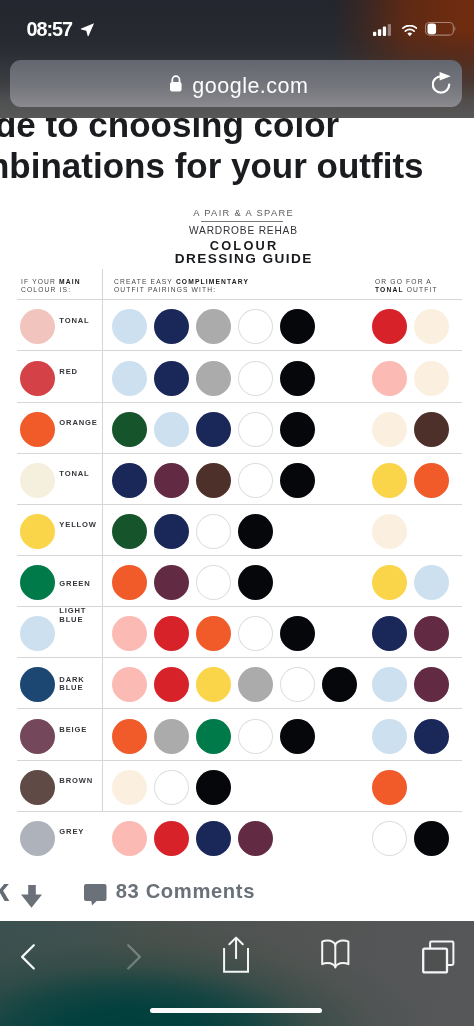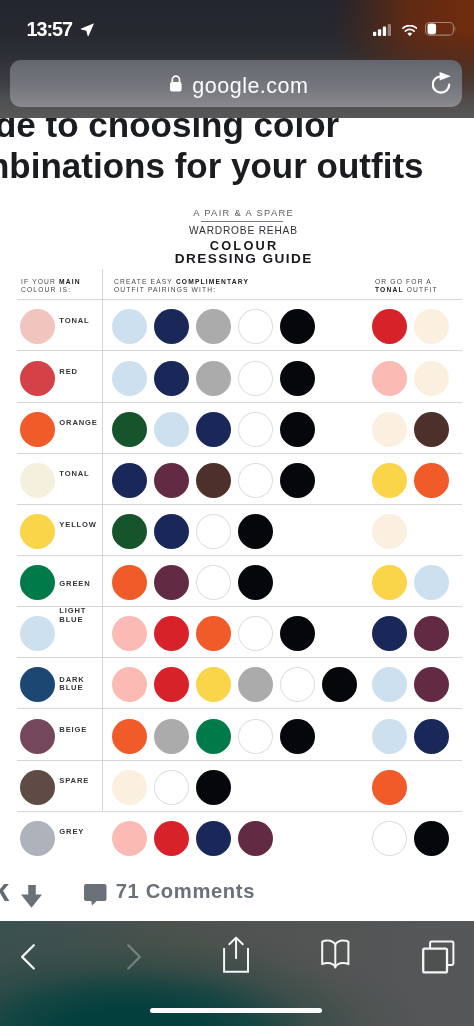--- a/index.html
+++ b/index.html
@@ -81,21 +81,21 @@
   .tb{position:absolute;}
   .home-ind{position:absolute;left:150px;top:1008px;width:172px;height:5px;border-radius:3px;background:#fbfbfb;}
 </style>
 </head>
 <body>
 
 <div class="screen">
 
   <div class="chrome-top">
     <div class="statusbar">
-      <div class="sb-time">13:57</div>
+      <div class="sb-time">08:57</div>
       <span class="sb-loc">
         <svg width="15" height="15" viewBox="0 0 16 16">
             <path d="M15 1.2 1.3 6.9c-.5.2-.5.9 0 1l5.4 1.5 1.5 5.4c.15.5.8.5 1-.02L15 1.2z" fill="#fff"></path>
           </svg>
       </span>
       <div class="sb-right">
         <span class="sb-ic" style="left:373px;top:22px">
           <svg width="19" height="12" viewBox="0 0 19 12">
             <rect x="0" y="7.7" width="3.3" height="4.3" rx="1.1" fill="#fff"></rect>
             <rect x="4.9" y="5.2" width="3.3" height="6.8" rx="1.1" fill="#fff"></rect>
@@ -262,21 +262,21 @@
               <div class="sw" style="left:413.6px;background:#1A2759"></div>
               <div class="rowlabel" style="top:17.3px">BEIGE</div>
             </div>
             <div class="hrule" style="top:460.34999999999997px"></div>
             <div class="row" style="top:460.34999999999997px">
               <div class="sw" style="left:20.4px;background:#5F4A45"></div>
               <div class="sw" style="left:112px;background:#FBF0DF"></div>
               <div class="sw white" style="left:154px;background:#FFFFFF"></div>
               <div class="sw" style="left:196px;background:#05070A"></div>
               <div class="sw" style="left:371.6px;background:#F15A29"></div>
-              <div class="rowlabel" style="top:17.3px">SPARE</div>
+              <div class="rowlabel" style="top:17.3px">BROWN</div>
             </div>
             <div class="hrule" style="top:511.5px"></div>
             <div class="row" style="top:511.5px">
               <div class="sw" style="left:20.4px;background:#AEB3BB"></div>
               <div class="sw" style="left:112px;background:#FBBBB4"></div>
               <div class="sw" style="left:154px;background:#D8222A"></div>
               <div class="sw" style="left:196px;background:#1A2759"></div>
               <div class="sw" style="left:238px;background:#622B43"></div>
               <div class="sw white" style="left:371.6px;background:#FFFFFF"></div>
               <div class="sw" style="left:413.6px;background:#05070A"></div>
@@ -292,21 +292,21 @@
           <rect x="7.2" y="0" width="7.6" height="10.2" fill="#6b7179"></rect>
           <path d="M0 9.4 21 9.4 10.5 22.8z" fill="#6b7179"></path>
         </svg>
       </span>
       <span class="af-cm">
         <svg width="23" height="22" viewBox="0 0 23 22">
           <rect x="0" y="0" width="22.5" height="17" rx="2.1" fill="#6b7179"></rect>
           <path d="M7.2 16.5 13.2 16.5 8.0 21.4z" fill="#6b7179"></path>
         </svg>
       </span>
-      <div class="af-txt">71 Comments</div>
+      <div class="af-txt">83 Comments</div>
     </div>
    </div>
   </div>
 
   <div class="chrome-bot">
     <div class="tb-icons">
       <div class="tb" style="left:14px;top:16px;width:28px;height:38px">
         <span>
           <svg width="28" height="38" viewBox="0 0 28 38">
               <path d="M19.8 8.3 8.1 19.9 19.8 31.5" stroke="#f3f7f6" stroke-width="2.25" fill="none" stroke-linecap="round" stroke-linejoin="round"></path>

